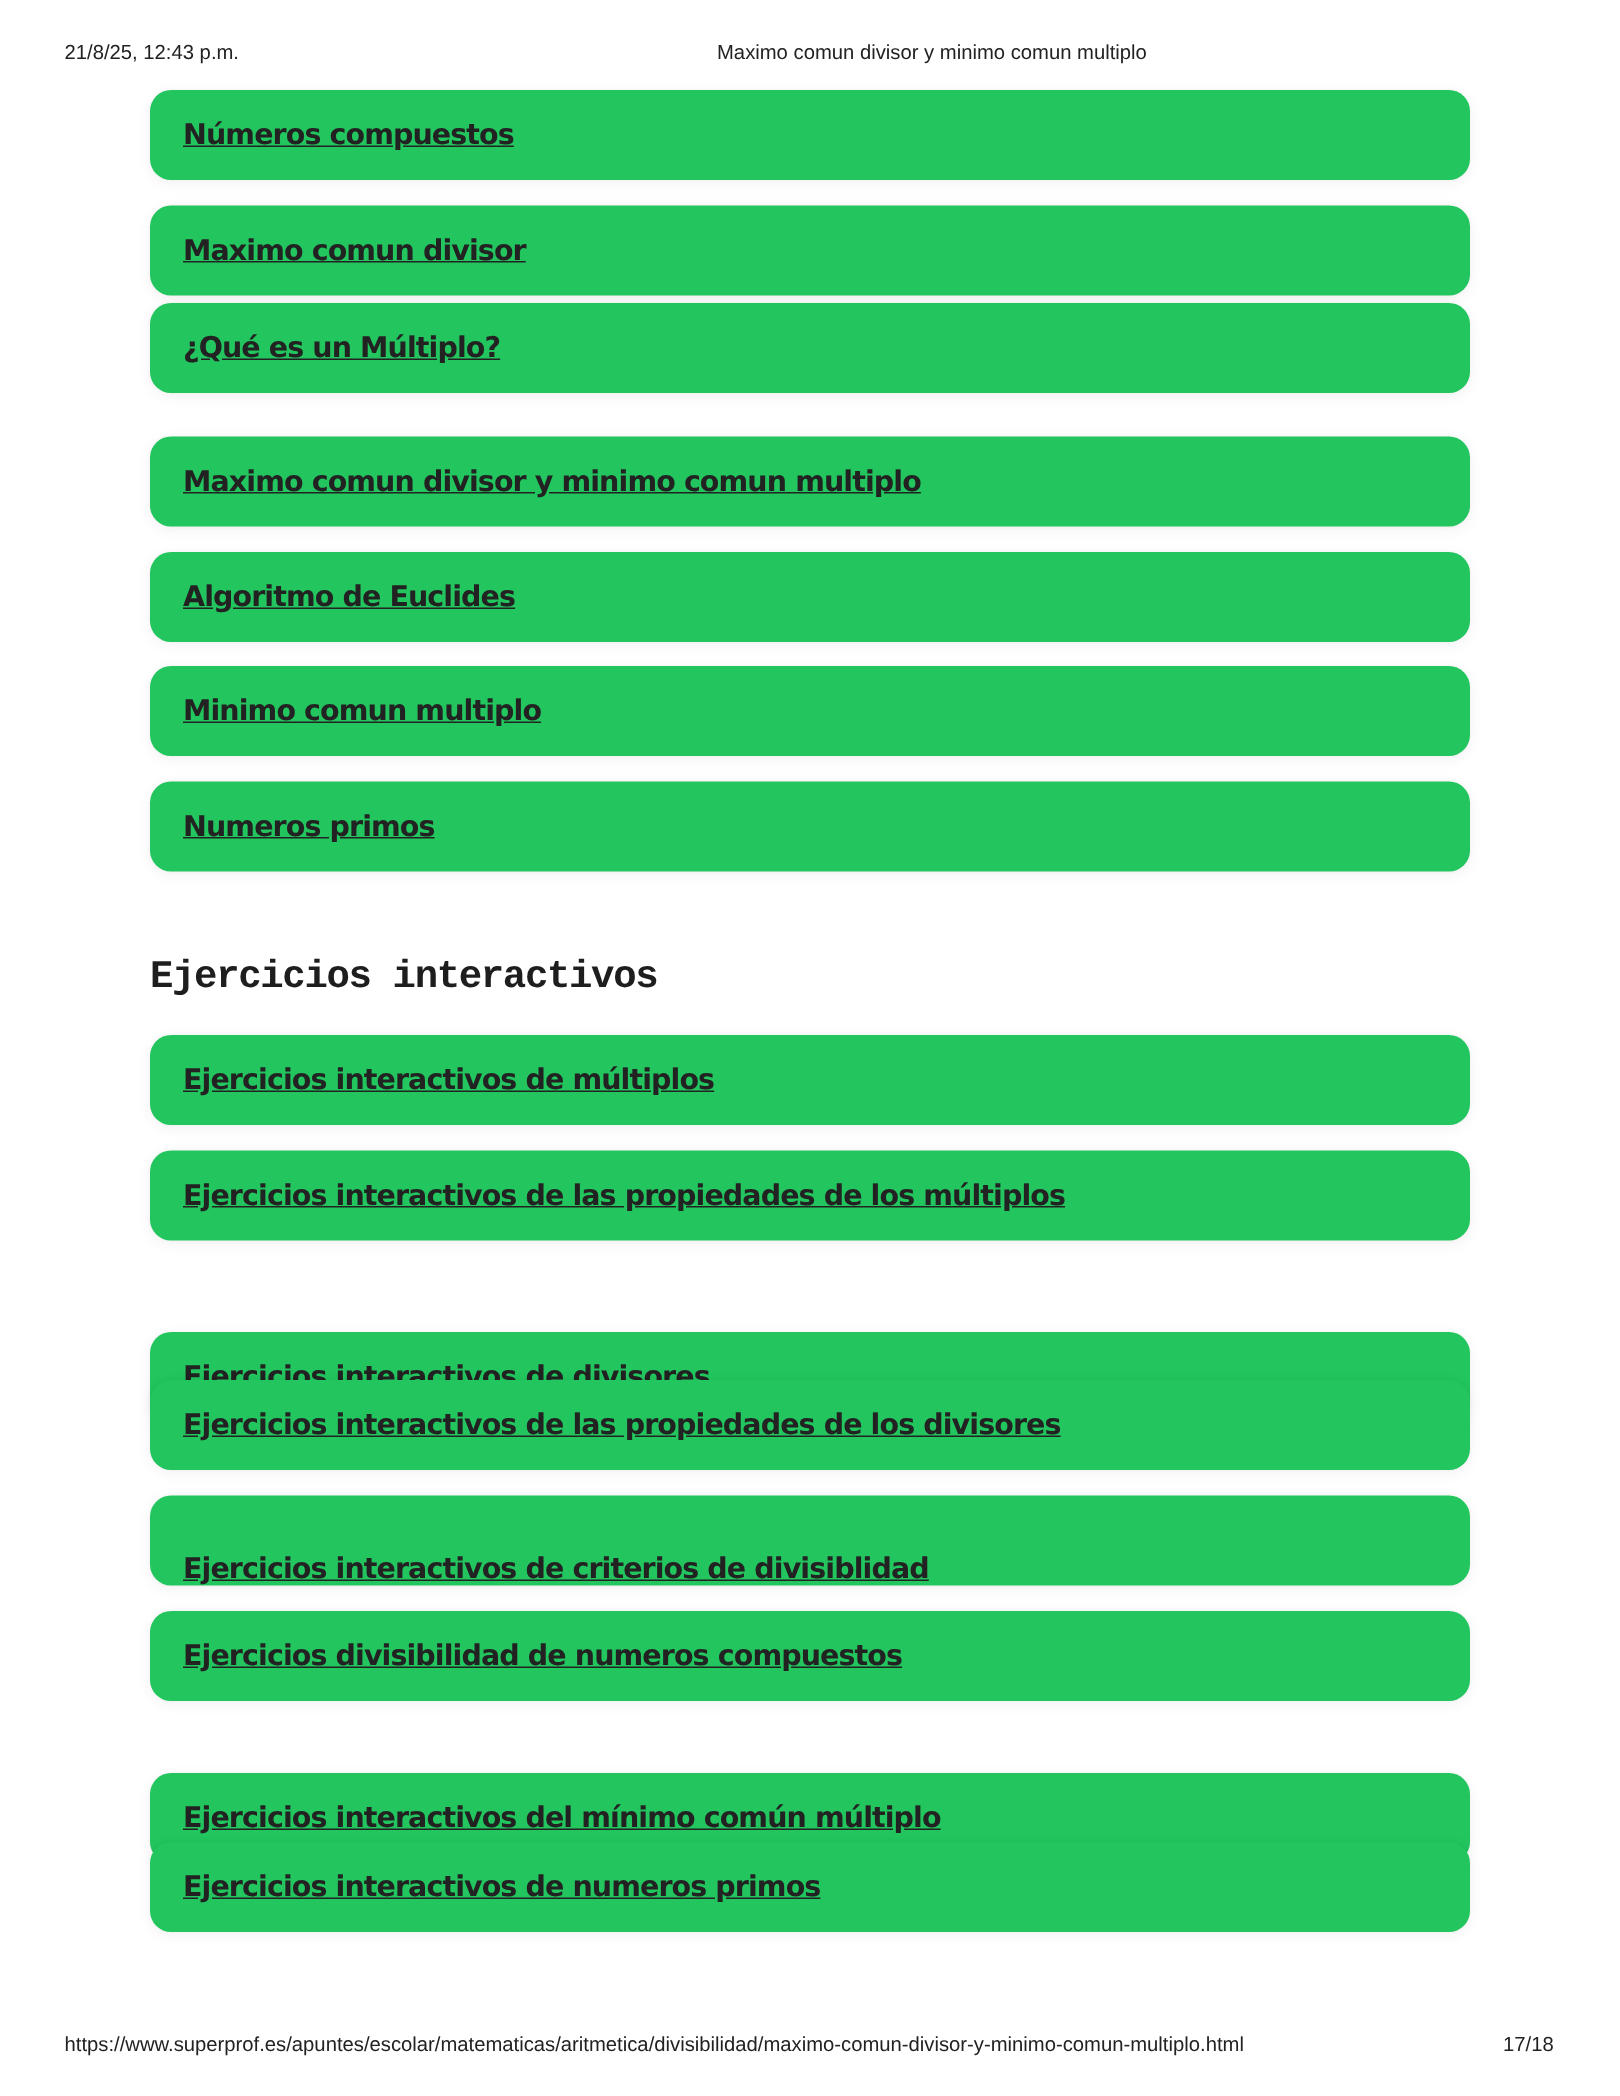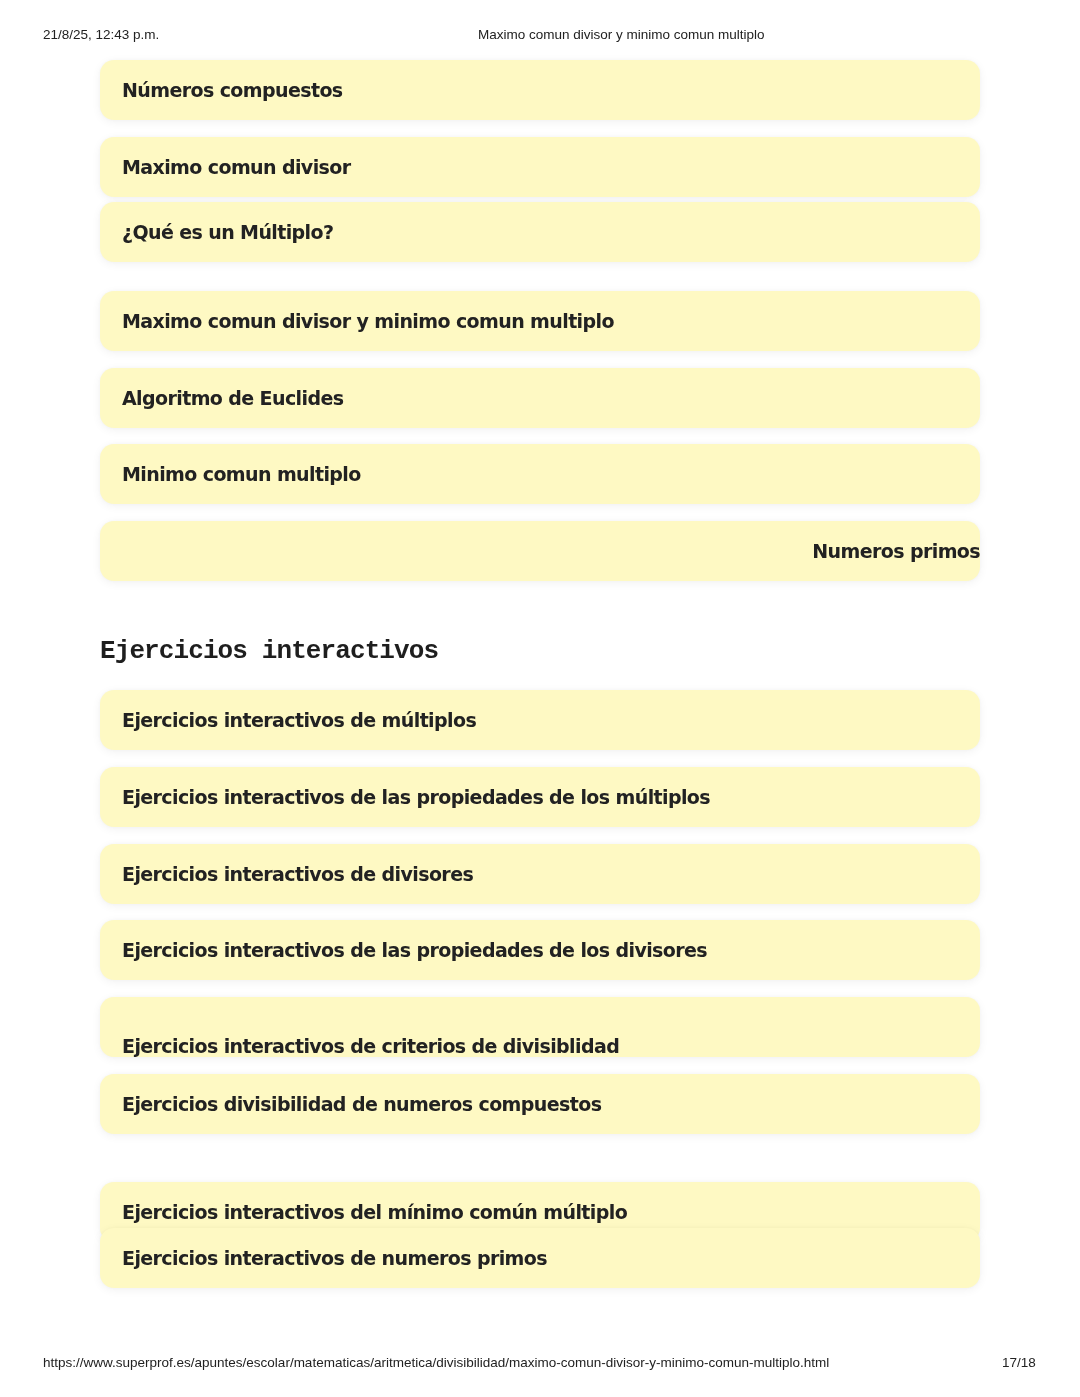--- a/index.html
+++ b/index.html
@@ -63,28 +63,29 @@
     .card-list {
       position: absolute;
       left: 0;
       width: 880px;
     }
     .card {
       position: absolute;
       left: 0;
       width: 880px;
       height: 60px;
-      background: #fef9c3;
+      background: #22c55e;
       border-radius: 14px;
       box-shadow: 0 2px 10px rgba(0,0,0,0.055), 0 0 3px rgba(0,0,0,0.03);
       box-sizing: border-box;
       padding-left: 22px;
       display: flex;
       align-items: center;
       cursor: pointer;
+      text-decoration: underline;
     }
     .card span {
       font-family: "DejaVu Sans", sans-serif;
       font-weight: bold;
       font-size: 19px;
       letter-spacing: -0.6px;
       color: #222222;
       white-space: nowrap;
     }
     .section-title {
@@ -122,35 +123,35 @@
     </a>
     <a class="card" style="top:291px;">
       <span>Maximo comun divisor y minimo comun multiplo</span>
     </a>
     <a class="card" style="top:368px;">
       <span>Algoritmo de Euclides</span>
     </a>
     <a class="card" style="top:444px;">
       <span>Minimo comun multiplo</span>
     </a>
-    <a class="card" style="top:521px;justify-content:flex-end;">
+    <a class="card" style="top:521px;">
       <span>Numeros primos</span>
     </a>
   </div>
 
   <h2 class="section-title">Ejercicios interactivos</h2>
 
   <div class="card-list" style="top:0;">
     <a class="card" style="top:690px;">
       <span>Ejercicios interactivos de múltiplos</span>
     </a>
     <a class="card" style="top:767px;">
       <span>Ejercicios interactivos de las propiedades de los múltiplos</span>
     </a>
-    <a class="card" style="top:844px;">
+    <a class="card" style="top:888px;">
       <span>Ejercicios interactivos de divisores</span>
     </a>
     <a class="card" style="top:920px;">
       <span>Ejercicios interactivos de las propiedades de los divisores</span>
     </a>
     <a class="card" style="top:997px;align-items:flex-end;">
       <span>Ejercicios interactivos de criterios de divisiblidad</span>
     </a>
     <a class="card" style="top:1074px;">
       <span>Ejercicios divisibilidad de numeros compuestos</span>

